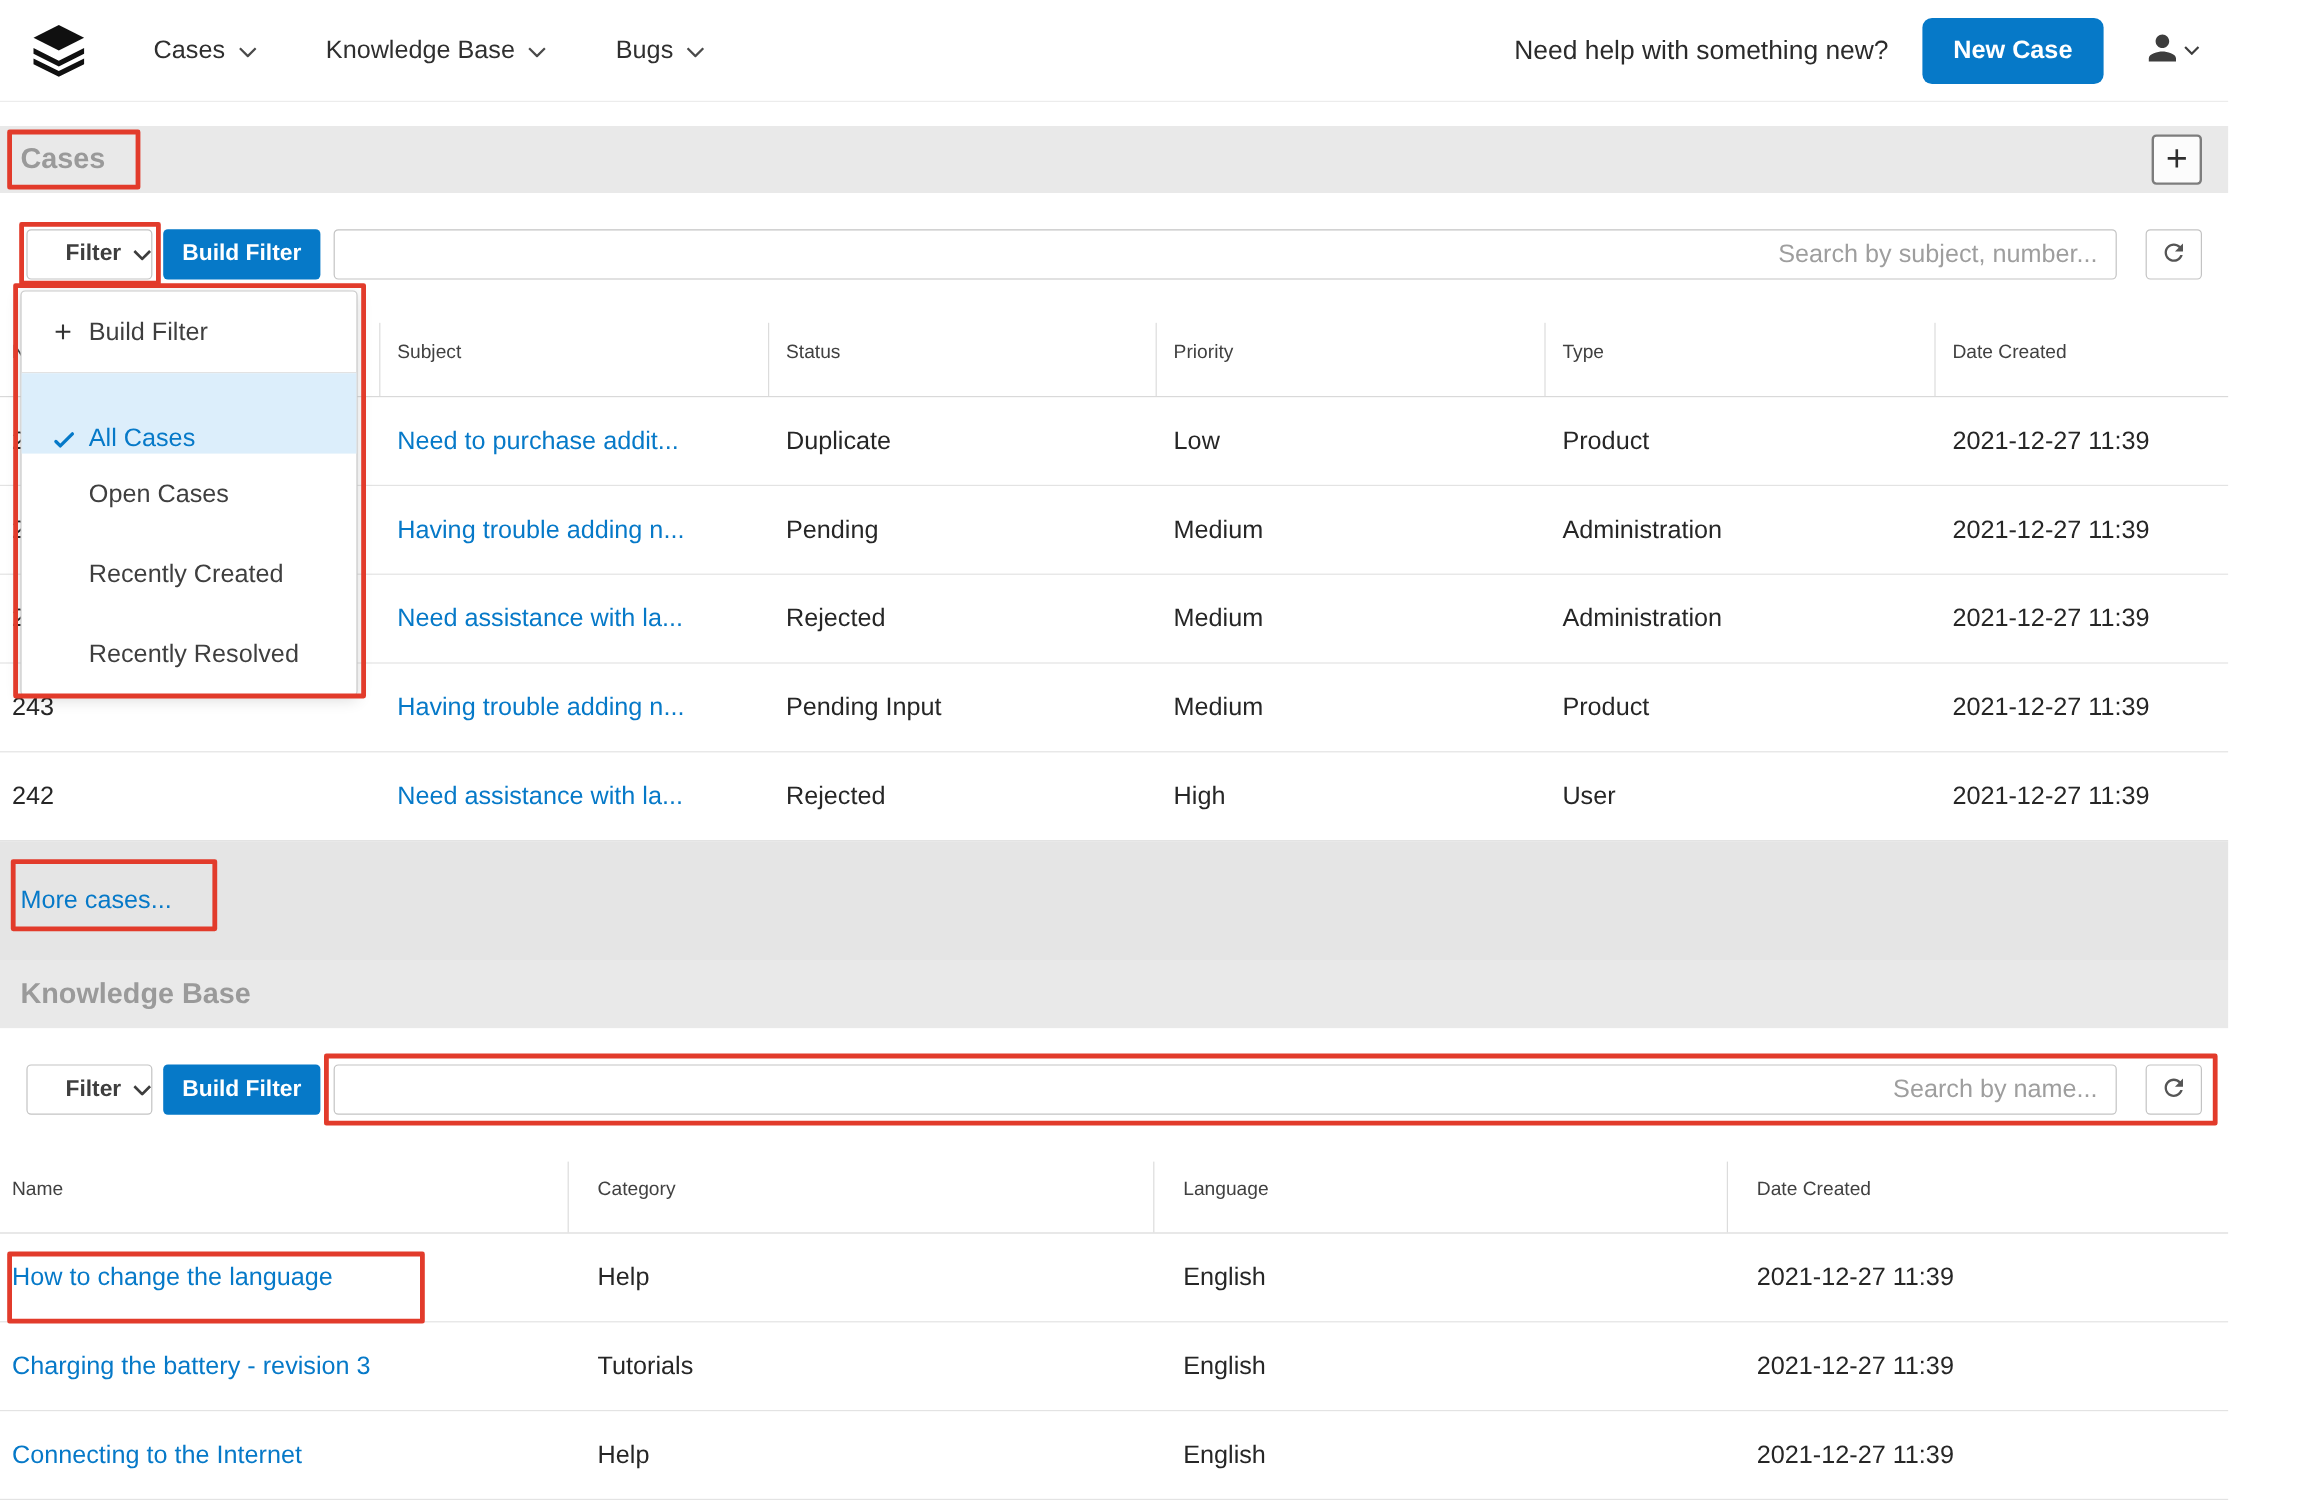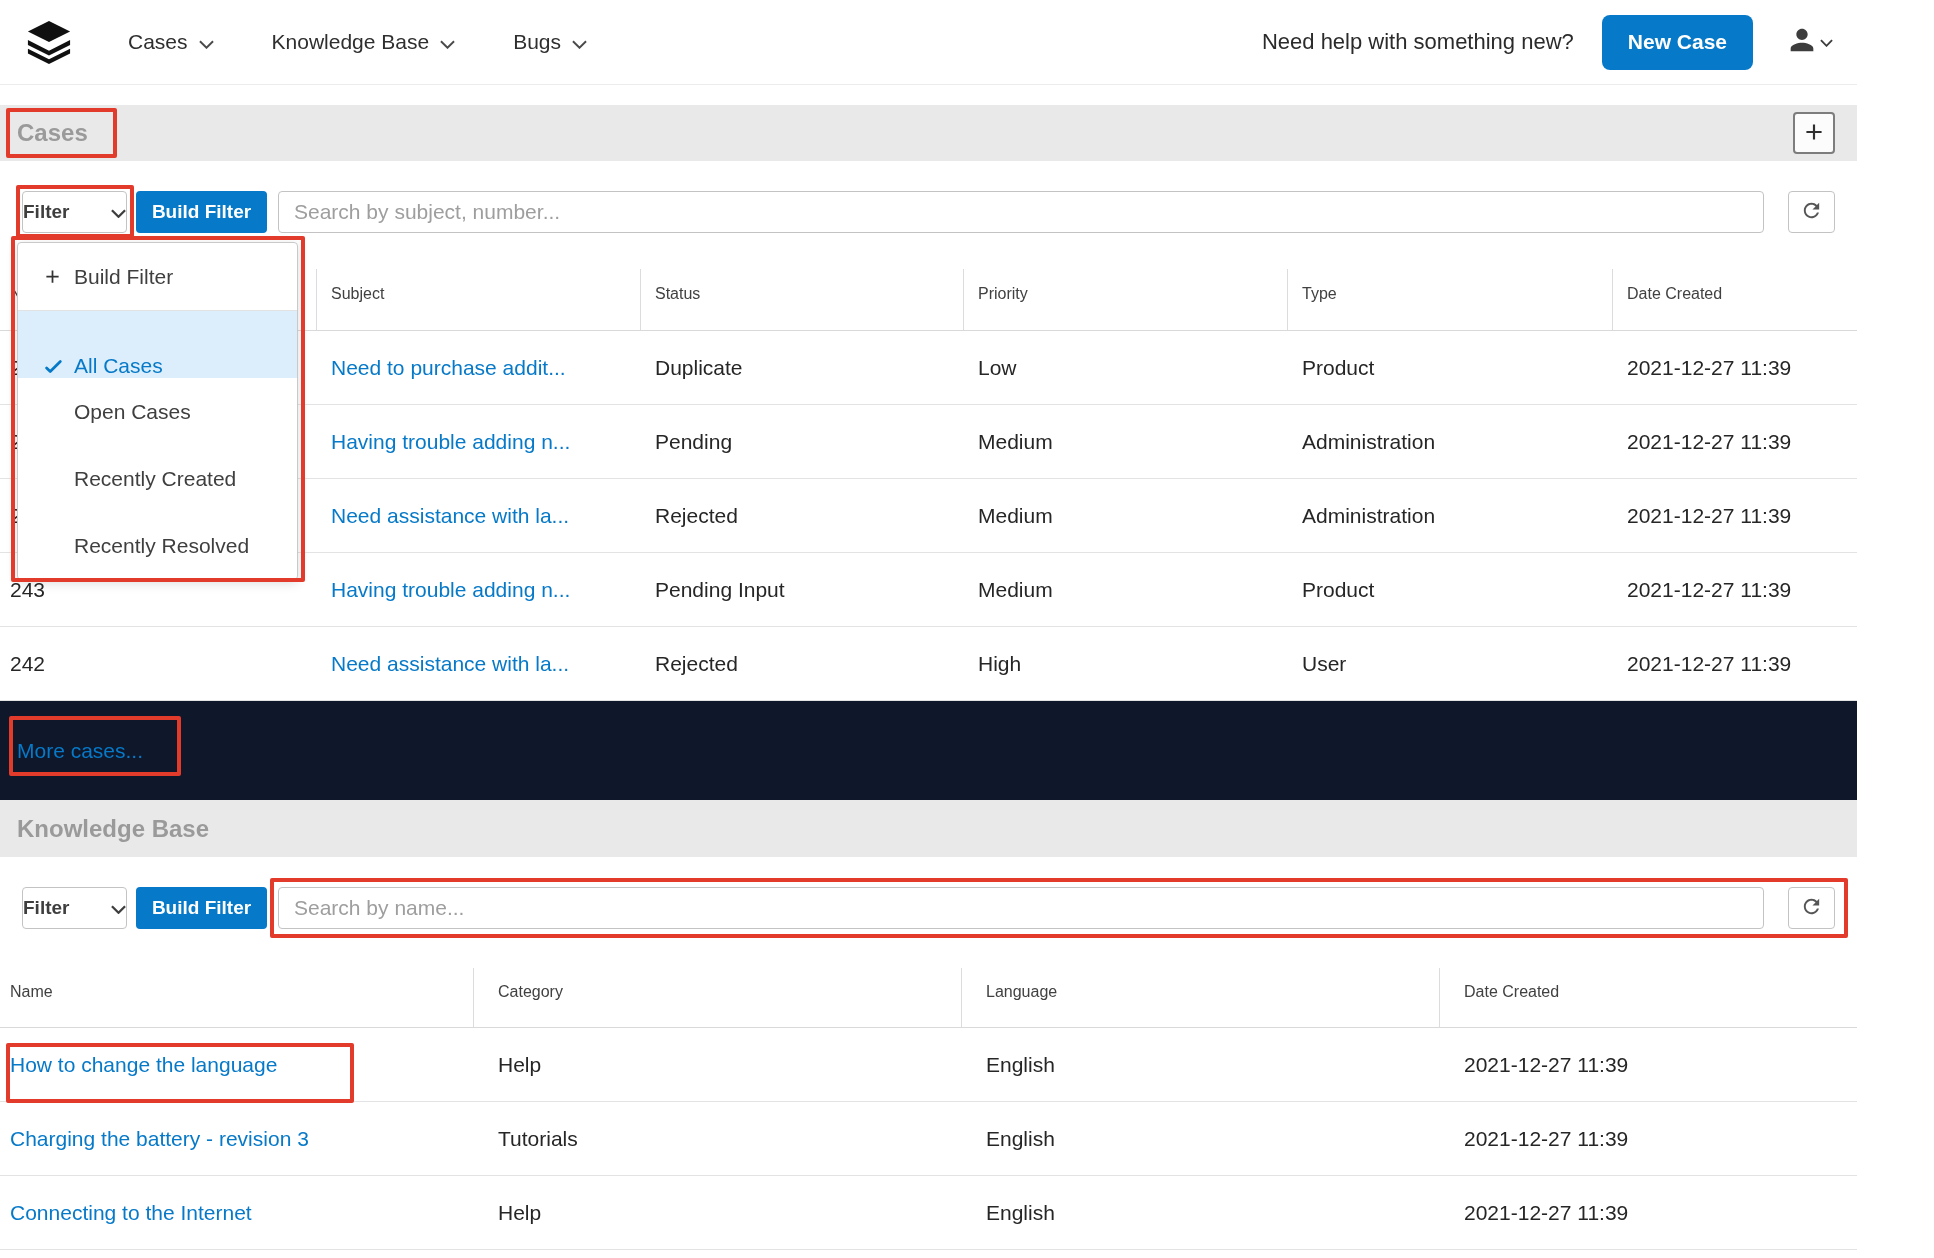--- a/index.html
+++ b/index.html
@@ -21,48 +21,48 @@
   
   .gap-strip { height:20px; background:#fff; }
   .panel-header { height:56px; background:var(--panel-header-bg,#e9e9e9); display:flex; align-items:center; padding:0 22px 0 17px; }
   .panel-header.kb { height:57px; }
   .panel-title { font-size:24px; font-weight:bold; color:var(--panel-header-text,#9a9a9a); }
   .plus-btn { margin-left:auto; width:42px; height:42px; border:2px solid #7d7d7d; border-radius:4px; background:#fcfcfc;
               display:flex; align-items:center; justify-content:center; cursor:pointer; }
 
   .toolbar { display:flex; align-items:flex-start; padding:30px 22px 0 22px; height:80px; background:#fff; }
   .toolbar.kb { height:83px; }
-  .filter-btn { width:105px; height:42px; display:flex; align-items:center; justify-content:space-between; 
+  .filter-btn { width:105px; height:42px; display:flex; align-items:center; justify-content:flex-end; gap:10px;
                 background:#fff; border:1px solid #c3c3c3; border-radius:4px; font-size:19px; font-weight:bold;
                 color:#3e3e3e; font-family:inherit; cursor:pointer; }
   .build-btn { margin-left:9px; width:131px; height:42px; background:var(--accent-blue,#0679c8); color:#fff; border:none;
                border-radius:4px; font-size:19px; font-weight:bold; font-family:inherit; cursor:pointer; }
   .search-input { margin-left:11px; flex:1; height:42px; border:1px solid #c3c3c3; border-radius:4px; padding:0 15px;
-                  font-size:21px; color:#444; font-family:inherit; background:#fff; }
+                  font-size:21px; color:#444; font-family:inherit; background:#fff;text-align:right; }
   .search-input::placeholder { color:#9e9e9e; }
   .refresh-btn { margin-left:24px; width:47px; height:42px; background:#fff; border:1px solid #c3c3c3; border-radius:4px;
                  display:flex; align-items:center; justify-content:center; cursor:pointer; }
 
   
   .thead { display:grid; height:90px; border-bottom:1px solid #d9d9d9; }
   .thead.kb { height:88px; }
   .cases-grid { grid-template-columns:316px 324px 323px 324px 325px 322px; }
   .kb-grid { grid-template-columns:473px 488px 478px 495px; }
   .th { display:flex; align-items:center; padding:16px 0 0 15px; font-size:16px; color:#414141; position:relative; cursor:pointer; }
   .th:first-child { padding-left:10px; }
   .kb-grid .th { padding-left:25px; }
   .kb-grid .th:first-child { padding-left:10px;text-align:right; }
   .th:not(:first-child)::before { content:""; position:absolute; left:0; top:28px; bottom:0; width:1px; background:#dcdcdc; }
   .tr { display:grid; height:74px; border-bottom:1px solid #e3e3e3; align-items:center; }
   .td { padding-left:15px; font-size:21px; color:#262626; white-space:nowrap; overflow:hidden; }
   .td:first-child { padding-left:10px; }
   .kb-grid .td { padding-left:25px; }
   .kb-grid .td:first-child { padding-left:10px; }
   .td a, .more-link { color:var(--accent-blue,#0679c8); text-decoration:none; cursor:pointer; }
-  .more-row { height:99px; display:flex; align-items:center; padding-left:17px; background:#0f172a; }
+  .more-row { height:99px; display:flex; align-items:center; padding-left:17px; background:#e5e5e5; }
   .more-link { font-size:21px; }
 
   
   .dropdown { position:absolute; left:17px; top:242px; width:281px; background:#fff; border:1px solid #c9c9c9;
               border-radius:4px; box-shadow:0 3px 12px rgba(0,0,0,0.14); z-index:30; }
   .dd-item { height:67px; display:flex; align-items:center; padding-left:24px; font-size:21px; color:#3f3f3f; cursor:pointer; }
   .dd-ico { width:32px; display:flex; align-items:center; }
   .dd-item.selected { background:var(--selected-item-bg,#dceefb); color:var(--accent-blue,#0679c8);align-items:flex-end; }
   .dd-sep { height:1px; background:#e2e2e2; }
 

